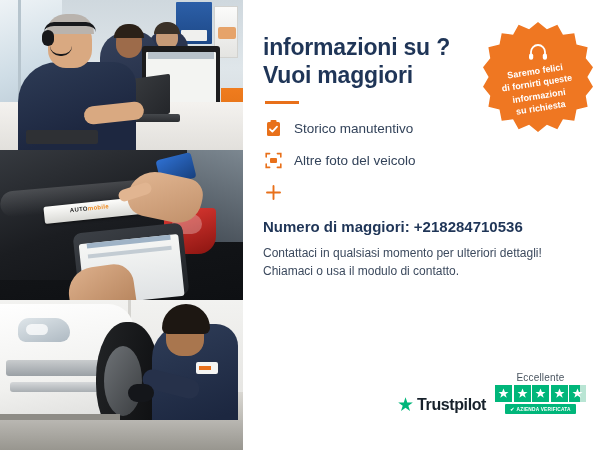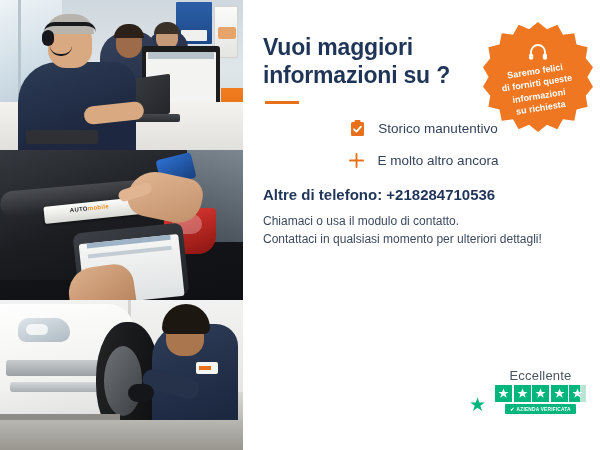--- a/index.html
+++ b/index.html
@@ -150,21 +150,21 @@
   .ph3 .bench { position:absolute; left:176px; bottom:24px; width:67px; height:34px;
       background:linear-gradient(180deg,#d9d7d2,#b7b5af); }
 
   
   .content { position:relative; flex:1; height:450px; background:#ffffff; padding:34px 18px 0 20px; }
 
   .heading { font-size:23px; line-height:1.2; font-weight:bold; color:#1f3557; letter-spacing:-.2px; }
   .rule { width:34px; height:3px; background:#e8701a; margin:12px 0 14px 2px; }
 
   .list { list-style:none; }
-  .list li { display:flex; align-items:center; margin-bottom:12px;justify-content:center; }
+  .list li { display:flex; align-items:center; margin-bottom:12px; }
   .ic { width:20px; height:20px; margin-right:11px; flex:0 0 20px;
         display:flex; align-items:center; justify-content:center; color:#e8701a; }
   .ic svg { display:block; }
   .litxt { font-size:13.5px; color:#33435a; }
 
   .phone { margin-top:16px; font-size:15px; font-weight:bold; color:#1f3557; }
   .sub { margin-top:9px; font-size:12px; line-height:1.5; color:#3c4a5e; }
 
   
   .badge { position:absolute; right:7px; top:22px; width:110px; height:110px; }
@@ -179,21 +179,21 @@
   .badge .btxt { position:absolute; left:0; right:0; top:43px; text-align:center;
       transform: rotate(-9deg); color:#ffffff; font-size:9px; font-weight:bold;
       line-height:1.38; padding:0 13px; }
 
   
   .tp { position:absolute; right:14px; bottom:36px; display:flex; align-items:flex-end; gap:9px; }
   .tplogo { display:flex; align-items:center; gap:3px; }
   .tplogo .tpstar { color:#00b67a; font-size:19px; line-height:1; }
   .tplogo .tpname { font-size:16px; font-weight:bold; color:#17212b; letter-spacing:-.4px; }
   .tpright { display:flex; flex-direction:column; align-items:center; gap:2px; }
-  .tplabel { font-size:13px; color:#4a5560; letter-spacing:.2px; }
+  .tplabel { font-size:10px; color:#4a5560; letter-spacing:.2px; }
   .stars { display:flex; gap:1.5px; }
   .stars .sq { width:17px; height:17px; background:#00b67a; display:flex;
       align-items:center; justify-content:center; }
   .stars .sq.half { background:linear-gradient(90deg,#00b67a 62%, #b9e5d4 62%); }
   .stars .sq svg { display:block; }
   .verif { display:flex; align-items:center; gap:2px; background:#00b67a; color:#fff;
       font-size:4.8px; font-weight:bold; padding:2px 5px; border-radius:1px; letter-spacing:.2px; }
   .verif .chk { font-size:5px; }
 </style>
 </head>
@@ -270,64 +270,77 @@
       <div class="logo"></div>
       <div class="liftarm"></div>
       <div class="lift"></div>
     </div>
 
   </div>
 
   <div class="content">
 
     <div class="heading">
+      <div>informazioni su ?</div>
       <div>Vuoi maggiori</div>
-      <div>informazioni su ?</div>
     </div>
 
     <div class="rule"></div>
 
     <ul class="list">
 
       <li>
         <span class="ic">
           <svg width="15" height="17" viewBox="0 0 15 17">
             <rect x="1" y="2" width="13" height="14" rx="1.5" fill="#e8701a"></rect>
             <rect x="4.5" y="0" width="6" height="3.2" rx="1" fill="#e8701a"></rect>
             <path d="M4 9.3 L6.4 11.6 L11 6.6" stroke="#ffffff" stroke-width="1.8" fill="none" stroke-linecap="round" stroke-linejoin="round"></path>
           </svg>
         </span>
         <span class="litxt">Storico manutentivo</span>
       </li>
 
 
 
+      <li>
+        <span class="ic">
+          <svg width="17" height="17" viewBox="0 0 17 17">
+            <g fill="none" stroke="#e8701a" stroke-width="1.6" stroke-linecap="round">
+              <path d="M1.2 5 V1.6 H4.6"></path>
+                <path d="M12.4 1.6 H15.8 V5"></path>
+              <path d="M15.8 12 V15.4 H12.4"></path>
+                <path d="M4.6 15.4 H1.2 V12"></path>
+            </g>
+            <rect x="5" y="6" width="7" height="5" rx="1" fill="#e8701a"></rect>
+          </svg>
+        </span>
+        <span class="litxt">Altre foto del veicolo</span>
+      </li>
 
       <li>
         <span class="ic">
           <svg width="17" height="17" viewBox="0 0 17 17">
             <g stroke="#e8701a" stroke-width="1.9" stroke-linecap="round">
               <line x1="8.5" y1="2" x2="8.5" y2="15"></line>
               <line x1="2" y1="8.5" x2="15" y2="8.5"></line>
             </g>
           </svg>
         </span>
-        <span class="litxt">E molto altro ancora</span>
       </li>
 
     </ul>
 
     <div class="phone">
-      <span>Altre di telefono:</span>
+      <span>Numero di maggiori:</span>
       <span>+218284710536</span>
     </div>
 
     <div class="sub">
+      <div>Contattaci in qualsiasi momento per ulteriori dettagli!</div>
       <div>Chiamaci o usa il modulo di contatto.</div>
-      <div>Contattaci in qualsiasi momento per ulteriori dettagli!</div>
     </div>
 
     <div class="badge">
       <div class="burst"></div>
       <span class="hs">
         <svg width="20" height="18" viewBox="0 0 20 18">
           <path d="M3 12 V9 a7 7 0 0 1 14 0 v3" fill="none" stroke="#ffffff" stroke-width="1.8" stroke-linecap="round"></path>
           <rect x="1" y="10.5" width="4.2" height="6.2" rx="2" fill="#ffffff"></rect>
           <rect x="14.8" y="10.5" width="4.2" height="6.2" rx="2" fill="#ffffff"></rect>
         </svg>
@@ -336,20 +349,21 @@
         <div>Saremo felici</div>
         <div>di fornirti queste</div>
         <div>informazioni</div>
         <div>su richiesta</div>
       </div>
     </div>
 
     <div class="tp">
       <div class="tplogo">
         <span class="tpstar">★</span>
+        <span class="tpname">Trustpilot</span>
       </div>
       <div class="tpright">
         <div class="tplabel">Eccellente</div>
         <div class="stars">
           <span class="sq">
               <svg width="11" height="11" viewBox="0 0 11 11">
                 <path d="M5.5 0.6 6.9 4h3.6L7.6 6.2l1.1 3.5L5.5 7.5 2.3 9.7l1.1-3.5L0.5 4h3.6z" fill="#fff"></path>
               </svg>
             </span>
           <span class="sq">

